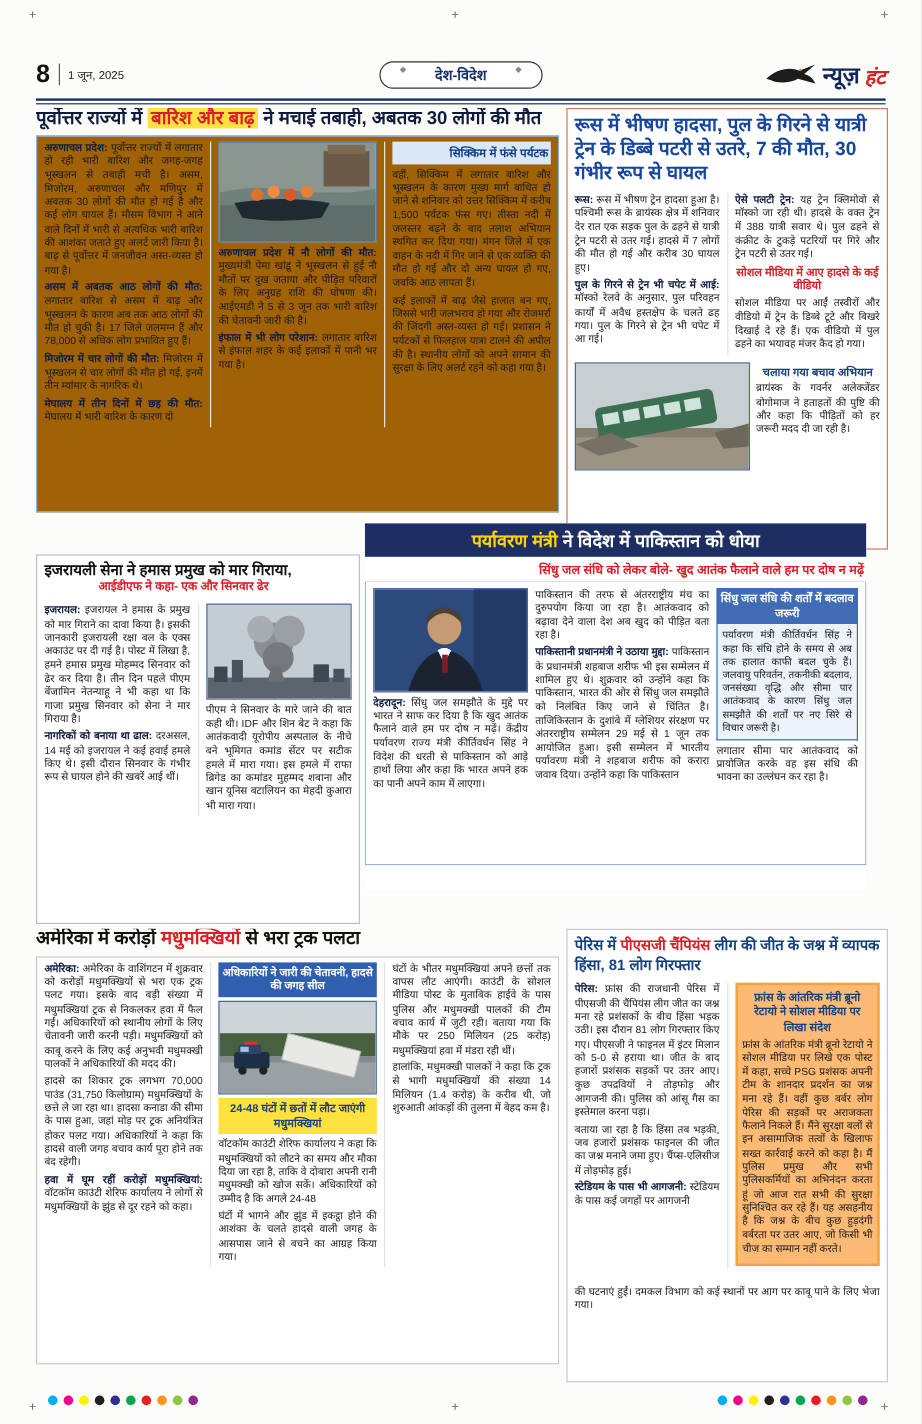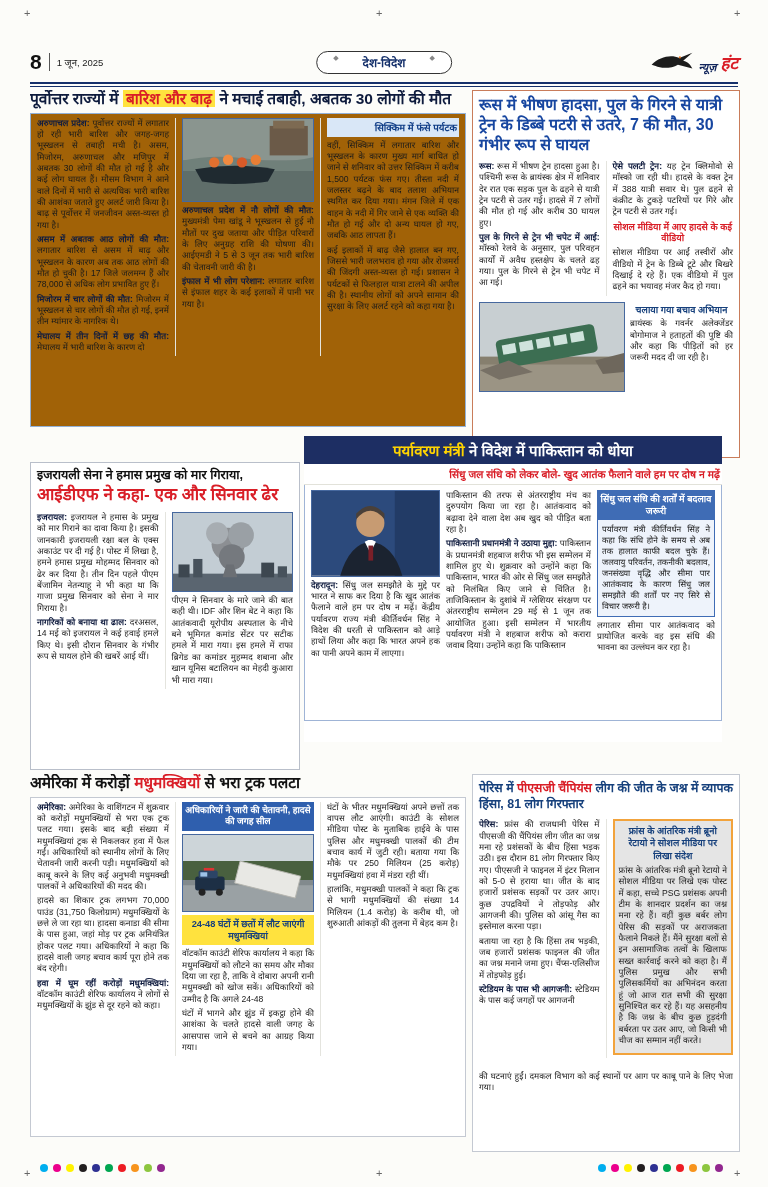--- a/index.html
+++ b/index.html
@@ -9,21 +9,21 @@
   
   .topbar{position:absolute;top:44px;left:30px;right:30px;height:36px;display:flex;align-items:center;justify-content:space-between;}
   .pg-left{display:flex;align-items:center;gap:7px;}
   .pgnum{font-size:21px;font-weight:bold;color:#111;}
   .vline{width:1px;height:18px;background:#555;display:inline-block;}
   .pgdate{font-size:9.5px;color:#222;}
   .section-pill{position:absolute;left:50%;transform:translateX(-50%);border:1.4px solid #333;border-radius:12px;
         padding:2px 16px;font-size:12px;font-weight:bold;color:#15306b;display:flex;gap:24px;align-items:flex-start;background:#fff;}
   .pill-deco{color:#888;font-size:7px;}
   .masthead{display:flex;align-items:flex-end;gap:4px;}
-  .mh1{font-size:11px;font-weight:bold;font-style:italic;color:#12265c;}
+  .mh1{font-size:19px;font-weight:bold;color:#12265c;}
   .mh2{font-size:17px;font-weight:bold;font-style:italic;color:#d91e27;}
   .rule{position:absolute;left:30px;right:30px;top:82px;border-top:2px solid #15306b;border-bottom:1px solid #15306b;height:2px;}
   
   .art{position:absolute;overflow:hidden;background:#fff;}
   .cols{display:flex;padding:4px 6px;}
   .col{flex:1;min-width:0;}
   .col + .col{border-left:1px solid #e4e4de;margin-left:6px;padding-left:6px;}
   p.para{margin:0 0 3px;font-size:8.6px;line-height:1.32;text-align:justify;}
   .lead{font-weight:bold;color:#101c3f;}
   .photo{display:block;width:100%;height:auto;border:1px solid #46689e;box-sizing:border-box;margin-bottom:3px;background:#ccc;}
@@ -38,21 +38,21 @@
   .h-russia{font-size:16px;font-weight:bold;color:#1746a0;margin:4px 6px 2px;line-height:1.25;}
   .r-bottom{display:flex;gap:5px;padding:2px 6px 4px;}
   .r-img{width:146px;flex:0 0 146px;}
   .r-side{flex:1;min-width:0;}
   .subhead-red{color:#d91e27;font-weight:bold;font-size:9.4px;text-align:center;margin:3px 0;line-height:1.25;}
   .subhead-blue{color:#16407c;font-weight:bold;font-size:9.4px;text-align:center;margin:2px 0 3px;line-height:1.25;}
   
   .art-israel{left:30px;top:462px;width:268px;height:306px;border:1px solid #b9bfca;}
   .h-israel{margin:5px 6px 3px;line-height:1.25;font-weight:bold;}
   .h-israel .l1{display:block;font-size:12.6px;color:#111;}
-  .h-israel .l2{display:block;font-size:17px;color:#d91e27;}
+  .h-israel .l2{display:block;font-size:10px;color:#d91e27;margin-left:45px;}
   
   .art-minister{left:304px;top:436px;width:418px;height:306px;}
   .min-bar{background:#1d2e63;color:#fff;font-weight:bold;font-size:15px;text-align:center;padding:4px 2px;}
   .min-bar .yel{color:#ffd400;}
   .min-sub{color:#d91e27;font-weight:bold;font-size:10.5px;text-align:right;padding:3px 2px;border-bottom:1px solid #e2e2da;}
   .min-body{display:flex;gap:6px;padding:5px 6px;border:1px solid #9fb4d6;border-top:none;height:236px;overflow:hidden;box-sizing:border-box;}
   .min-a{flex:0 0 129px;min-width:0;}
   .min-b{flex:1;min-width:0;}
   .min-c{flex:0 0 118px;min-width:0;}
   .sbox-head{background:#3f6cb5;color:#fff;font-weight:bold;font-size:9.3px;text-align:center;padding:3px 3px;line-height:1.3;}
@@ -60,21 +60,21 @@
   
   .art-bees{left:30px;top:774px;width:436px;height:376px;background:transparent;}
   .h-bees{font-size:15.5px;font-weight:bold;color:#111;margin:0 0 4px;line-height:1.2;}
   .hl-red{color:#d91e27;}
   .box-gray{border:1px solid #c4c9d2;background:#fff;height:338px;overflow:hidden;}
   .bluebar{background:#2f5fae;color:#fff;font-weight:bold;font-size:9px;text-align:center;padding:3px 2px;margin-bottom:3px;line-height:1.3;}
   .yellowbar{background:#ffe23e;color:#16407c;font-weight:bold;font-size:9.3px;text-align:center;padding:3px 2px;margin:2px 0 3px;line-height:1.3;}
   
   .art-paris{left:472px;top:774px;width:266px;height:376px;border:1px solid #c4c9d2;}
   .h-paris{font-size:12.4px;font-weight:bold;margin:5px 6px 3px;line-height:1.3;color:#16407c;}
-  .p-sidebar{border:2px solid #f2a33c;background:#e5e5e5;padding:4px;margin-bottom:3px;}
+  .p-sidebar{border:2px solid #f2a33c;background:#fdba74;padding:4px;margin-bottom:3px;}
   .p-sb-head{color:#16407c;font-weight:bold;font-size:9.4px;text-align:center;line-height:1.3;margin-bottom:3px;}
   .p-footer{font-size:8.6px;line-height:1.32;text-align:justify;padding:0 6px 4px;}
   
   .dotsrow{position:absolute;left:0;right:0;top:1158px;height:14px;}
   .dots-left{position:absolute;left:40px;top:0;}
   .dots-right{position:absolute;right:40px;top:0;}
   .regdot{width:8px;height:8px;border-radius:50%;display:inline-block;margin-right:5px;}
 </style>
 </head>
 <body>

